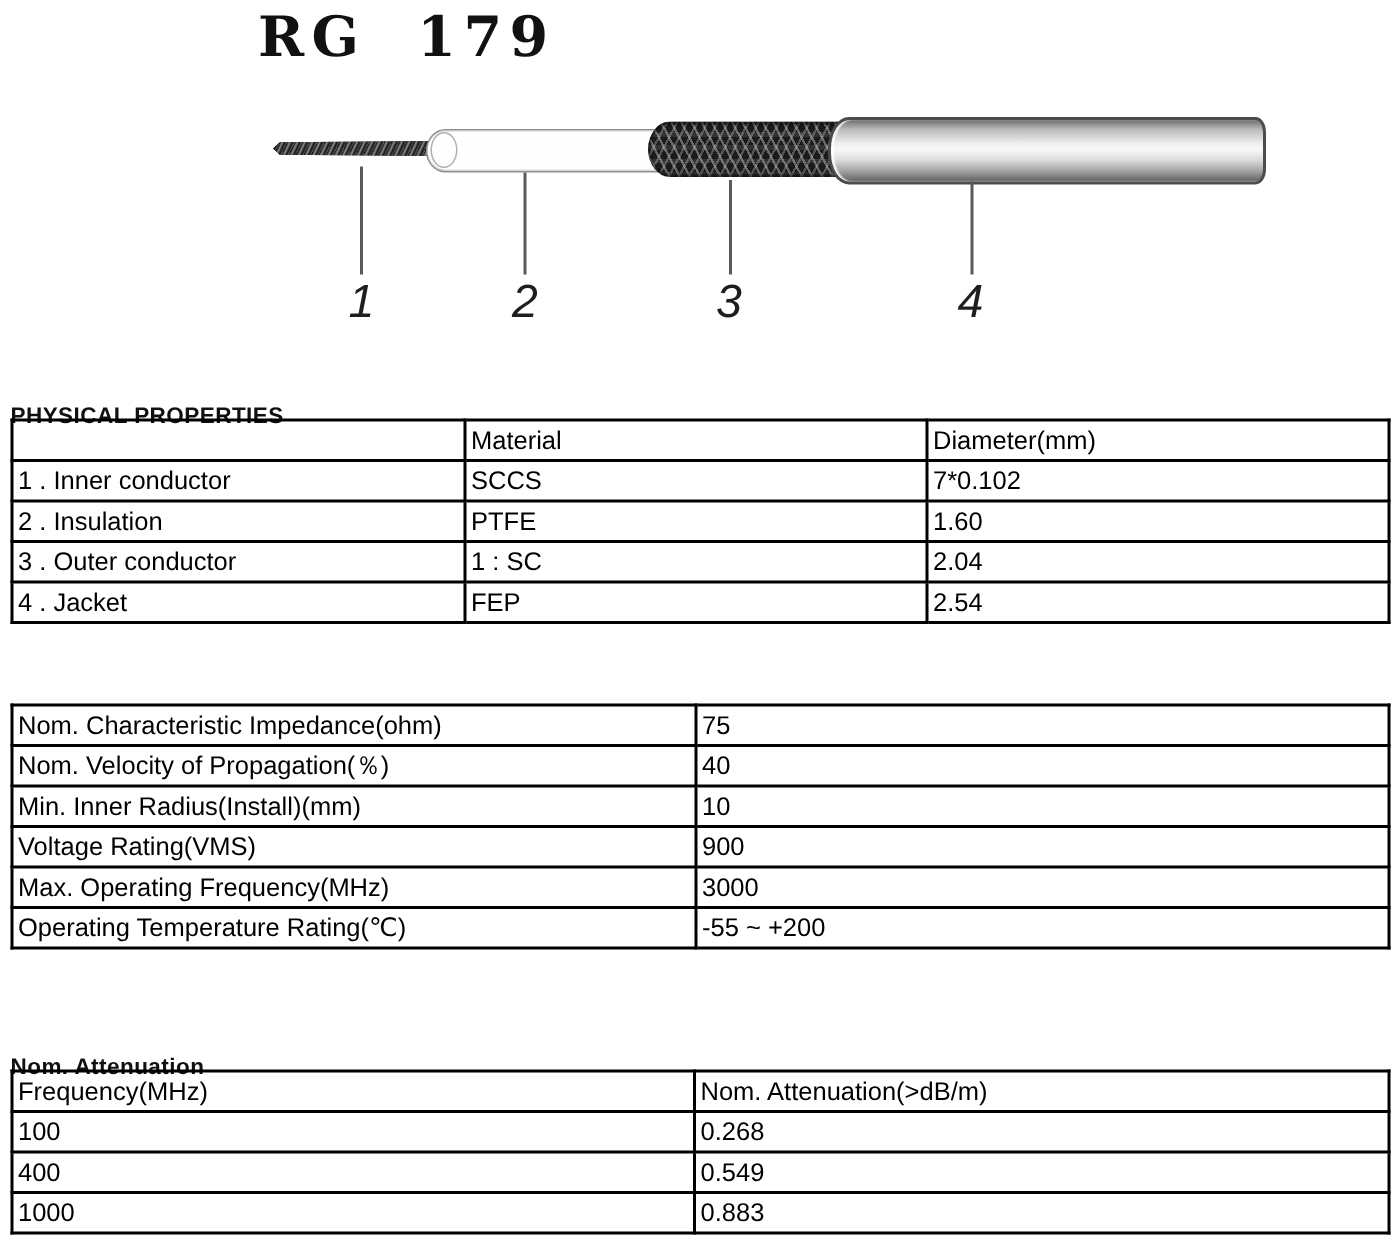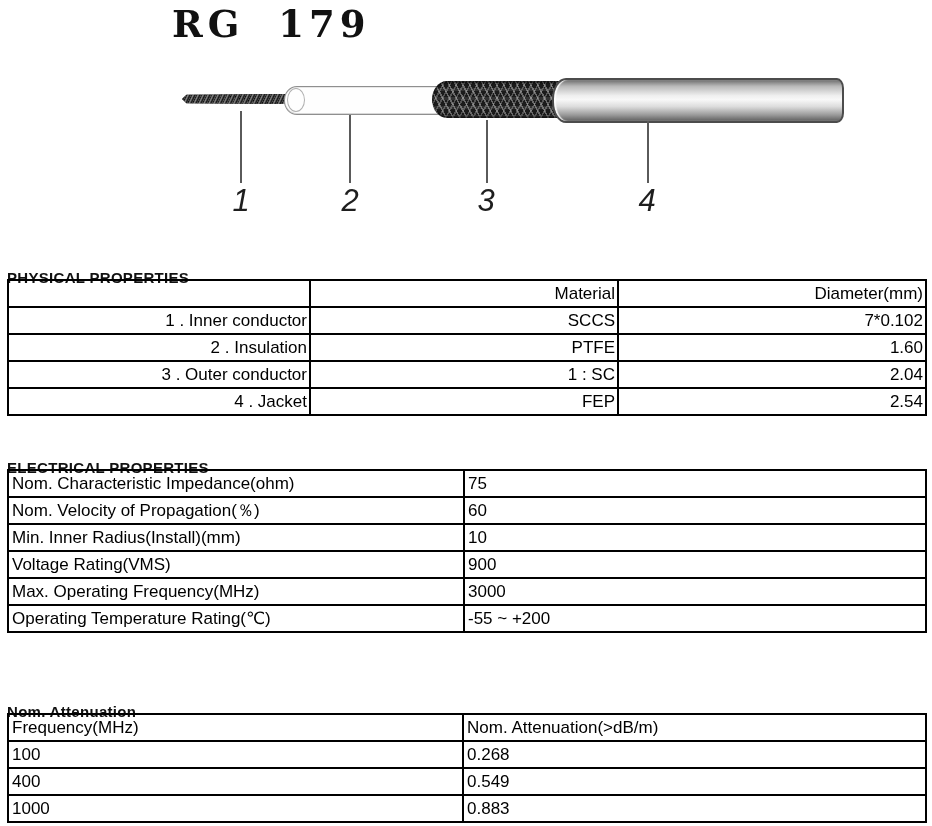--- a/index.html
+++ b/index.html
@@ -83,21 +83,21 @@
   table.tbl {
     position:absolute; left:7px; width:918px;
     border-collapse:collapse; table-layout:fixed;
   }
   table.tbl td {
     border:2px solid #000;
     font-size:17px; color:#000;
     height:25px; padding:0 2px 0 3px;
     white-space:nowrap; overflow:hidden; vertical-align:middle;
   }
-  table.phys  { top:279px;text-align:right; }
+  table.phys  { top:279px; }
   table.elec  { top:469px; }
   table.atten { top:713px; }
 </style>
 </head>
 <body>
 
 <div class="page">
 
   <h1 class="title">RG 179</h1>
 
@@ -150,35 +150,34 @@
         <td>2.04</td>
       </tr>
       <tr>
         <td>4 . Jacket</td>
         <td>FEP</td>
         <td>2.54</td>
       </tr>
     </tbody>
   </table>
 
-  <div class="section-heading h-elec">ELECTRICAL PROPERTIES</div>
 
   <table class="tbl elec">
     <colgroup>
       <col style="width:456px">
       <col style="width:462px">
     </colgroup>
     <tbody>
       <tr>
         <td>Nom. Characteristic Impedance(ohm)</td>
         <td>75</td>
       </tr>
       <tr>
         <td>Nom. Velocity of Propagation(％)</td>
-        <td>60</td>
+        <td>40</td>
       </tr>
       <tr>
         <td>Min. Inner Radius(Install)(mm)</td>
         <td>10</td>
       </tr>
       <tr>
         <td>Voltage Rating(VMS)</td>
         <td>900</td>
       </tr>
       <tr>

